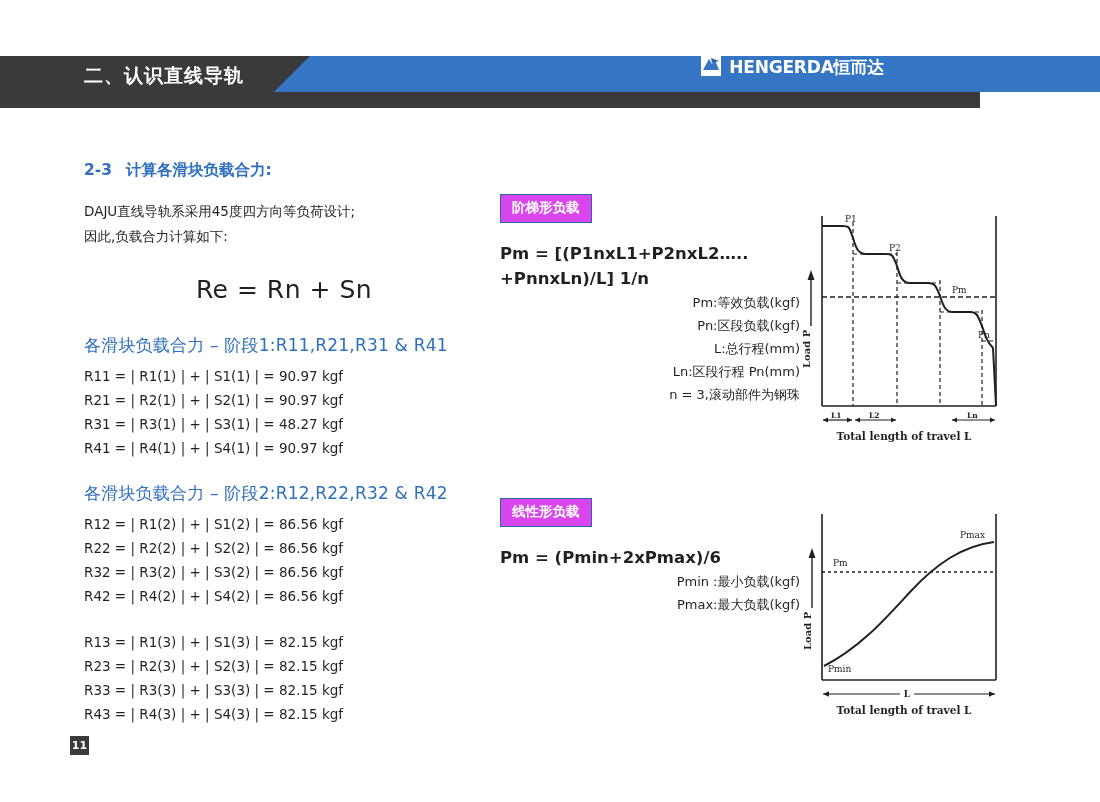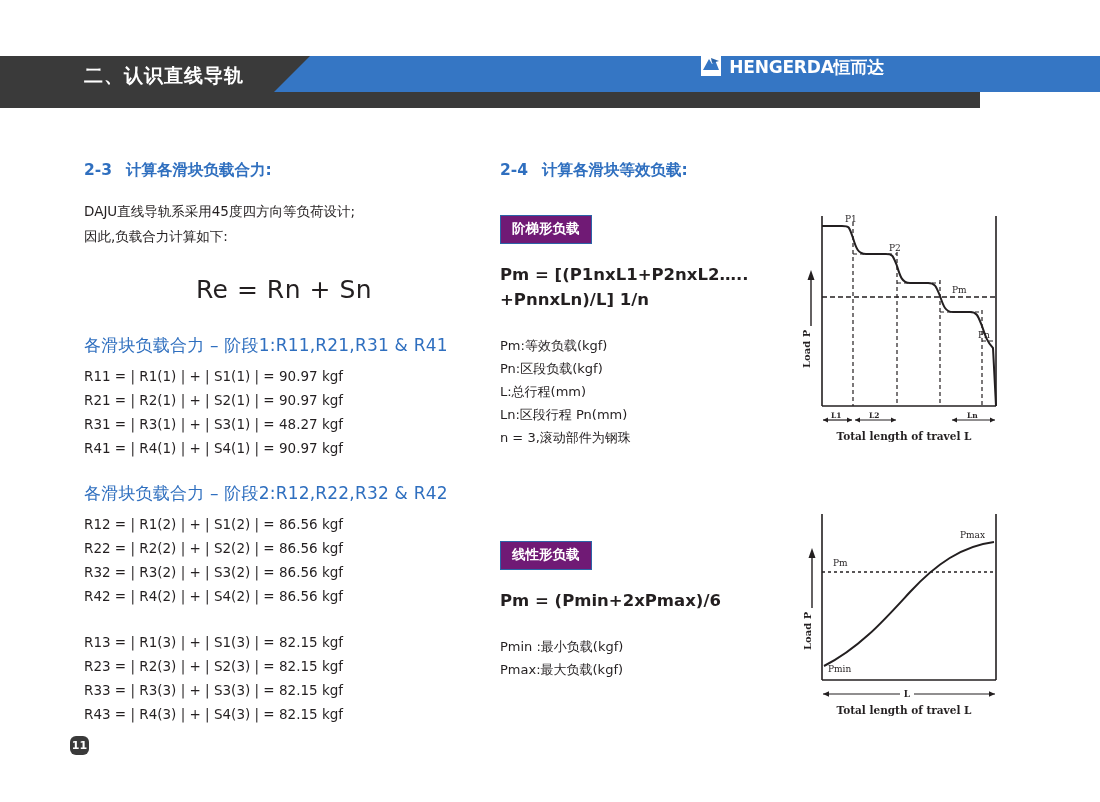--- a/index.html
+++ b/index.html
@@ -51,44 +51,43 @@
   .group{margin-bottom:22px;}
   .group-head{
     color:#2f6fbf;font-size:17px;margin-bottom:7px;letter-spacing:0.2px;
     font-family:"DejaVu Sans","Liberation Sans",sans-serif;
   }
   .eq{font-size:13.5px;line-height:24px;color:#231f20;
     font-family:"DejaVu Sans","Liberation Sans",sans-serif;}
 
   
   .badge{
-    display:inline-block;background:#701a75;color:#ffffff;
+    display:inline-block;background:#d946ef;color:#ffffff;
     font-size:13.5px;font-weight:bold;padding:4px 11px 5px 11px;
     font-family:"DejaVu Sans","Liberation Sans",sans-serif;
     border:1px solid #2c64a8;
   }
   .formula2{
     font-size:16.5px;font-weight:bold;line-height:25px;margin:18px 0 0 0;
     font-family:"DejaVu Sans","Liberation Sans",sans-serif;color:#231f20;
   }
-  .deflist{margin-top:22px;}
+  .deflist{text-align:right;}
   .deflist div{font-size:13px;line-height:23px;color:#231f20;
     font-family:"DejaVu Sans","Liberation Sans",sans-serif;}
 
   
   .chart1{position:absolute;left:800px;top:208px;width:205px;height:240px;}
   .chart2{position:absolute;left:800px;top:508px;width:205px;height:212px;}
 
   
   .pagenum{
     position:absolute;left:70px;top:736px;width:19px;height:19px;
     background:#3a3a3a;color:#ffffff;font-size:11px;font-weight:bold;
     display:flex;align-items:center;justify-content:center;
     font-family:"DejaVu Sans","Liberation Sans",sans-serif;
-    border-radius:6px;
   }
 </style>
 </head>
 <body>
 
 <div class="header">
   <div class="header-blue"></div>
   <div class="header-title">二、认识直线导轨</div>
   <div class="logo">
     <span class="logo-mark">
@@ -133,23 +132,20 @@
     <div class="eq">R13 = | R1(3) | + | S1(3) | = 82.15 kgf</div>
     <div class="eq">R23 = | R2(3) | + | S2(3) | = 82.15 kgf</div>
     <div class="eq">R33 = | R3(3) | + | S3(3) | = 82.15 kgf</div>
     <div class="eq">R43 = | R4(3) | + | S4(3) | = 82.15 kgf</div>
   </div>
 
 </div>
 
 <div class="col-right">
 
-  <div class="sec-title">
-    <span class="num">2-4</span><span>计算各滑块等效负载:</span>
-  </div>
 
   <div style="margin-top:34px;">
     <span class="badge">阶梯形负载</span>
     <div class="formula2">
       <div>Pm = [(P1nxL1+P2nxL2…..</div>
       <div> +PnnxLn)/L] 1/n</div>
     </div>
     <div class="deflist">
       <div>Pm:等效负载(kgf)</div>
       <div>Pn:区段负载(kgf)</div>

